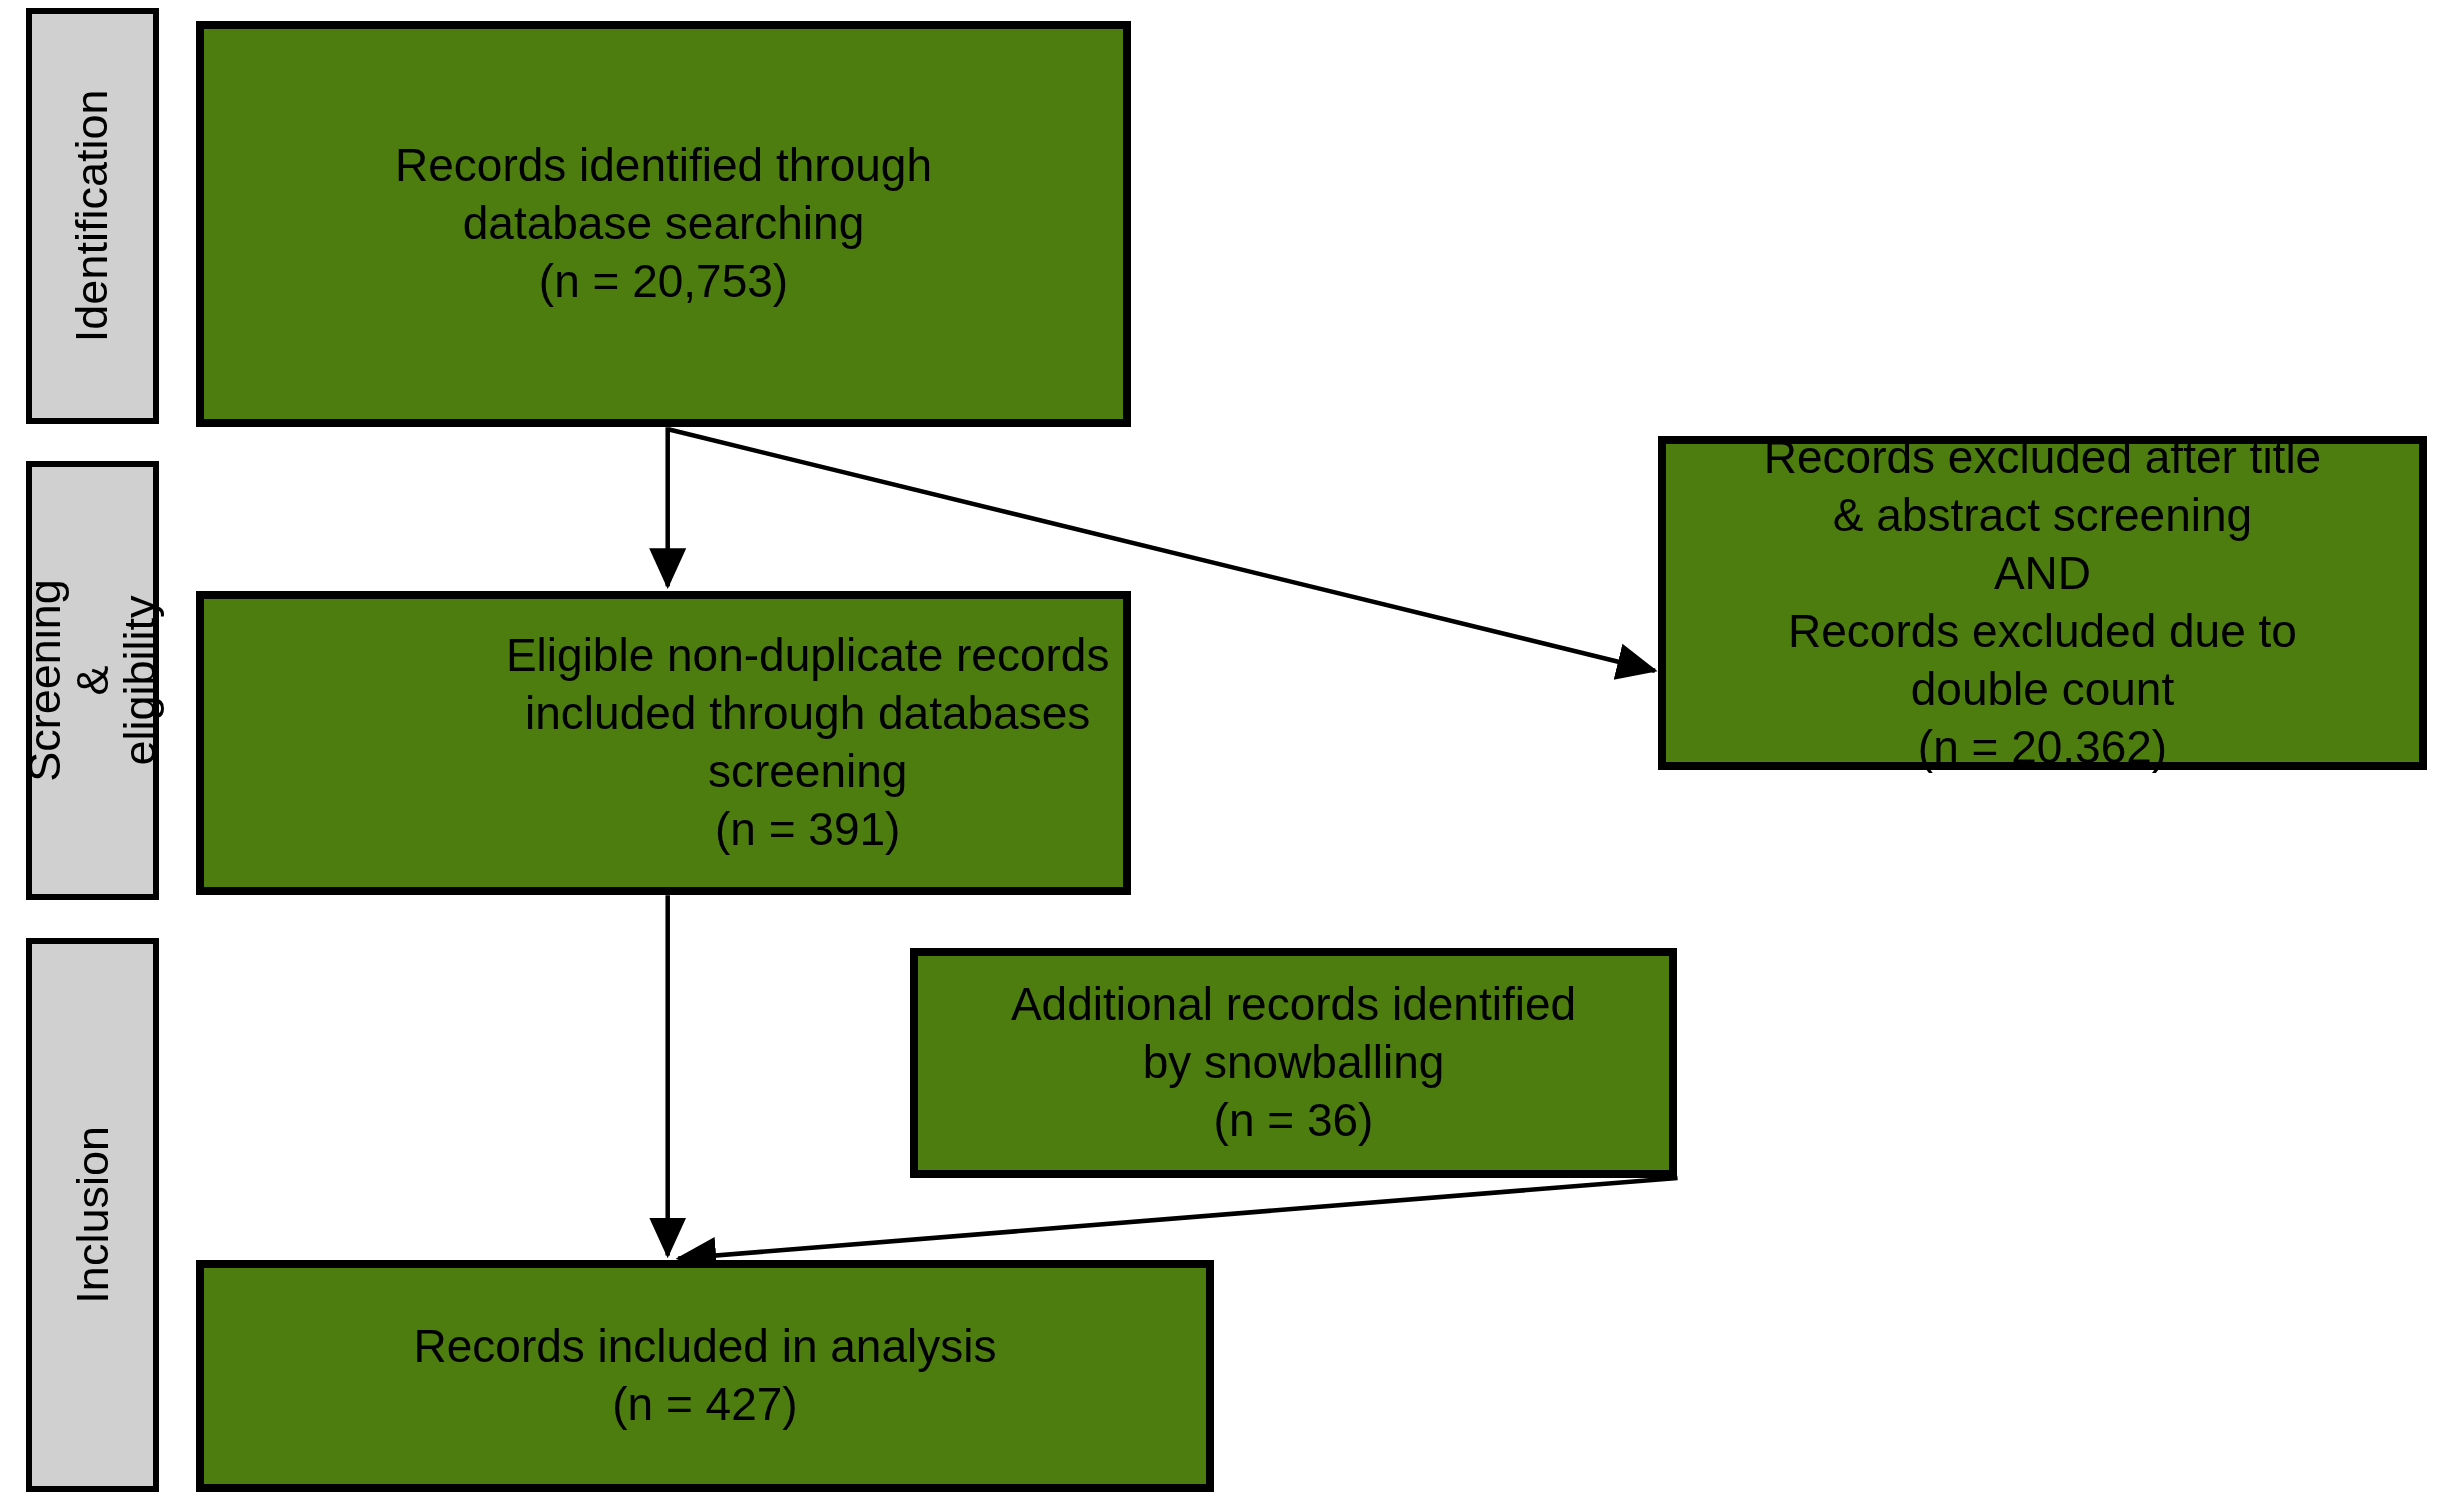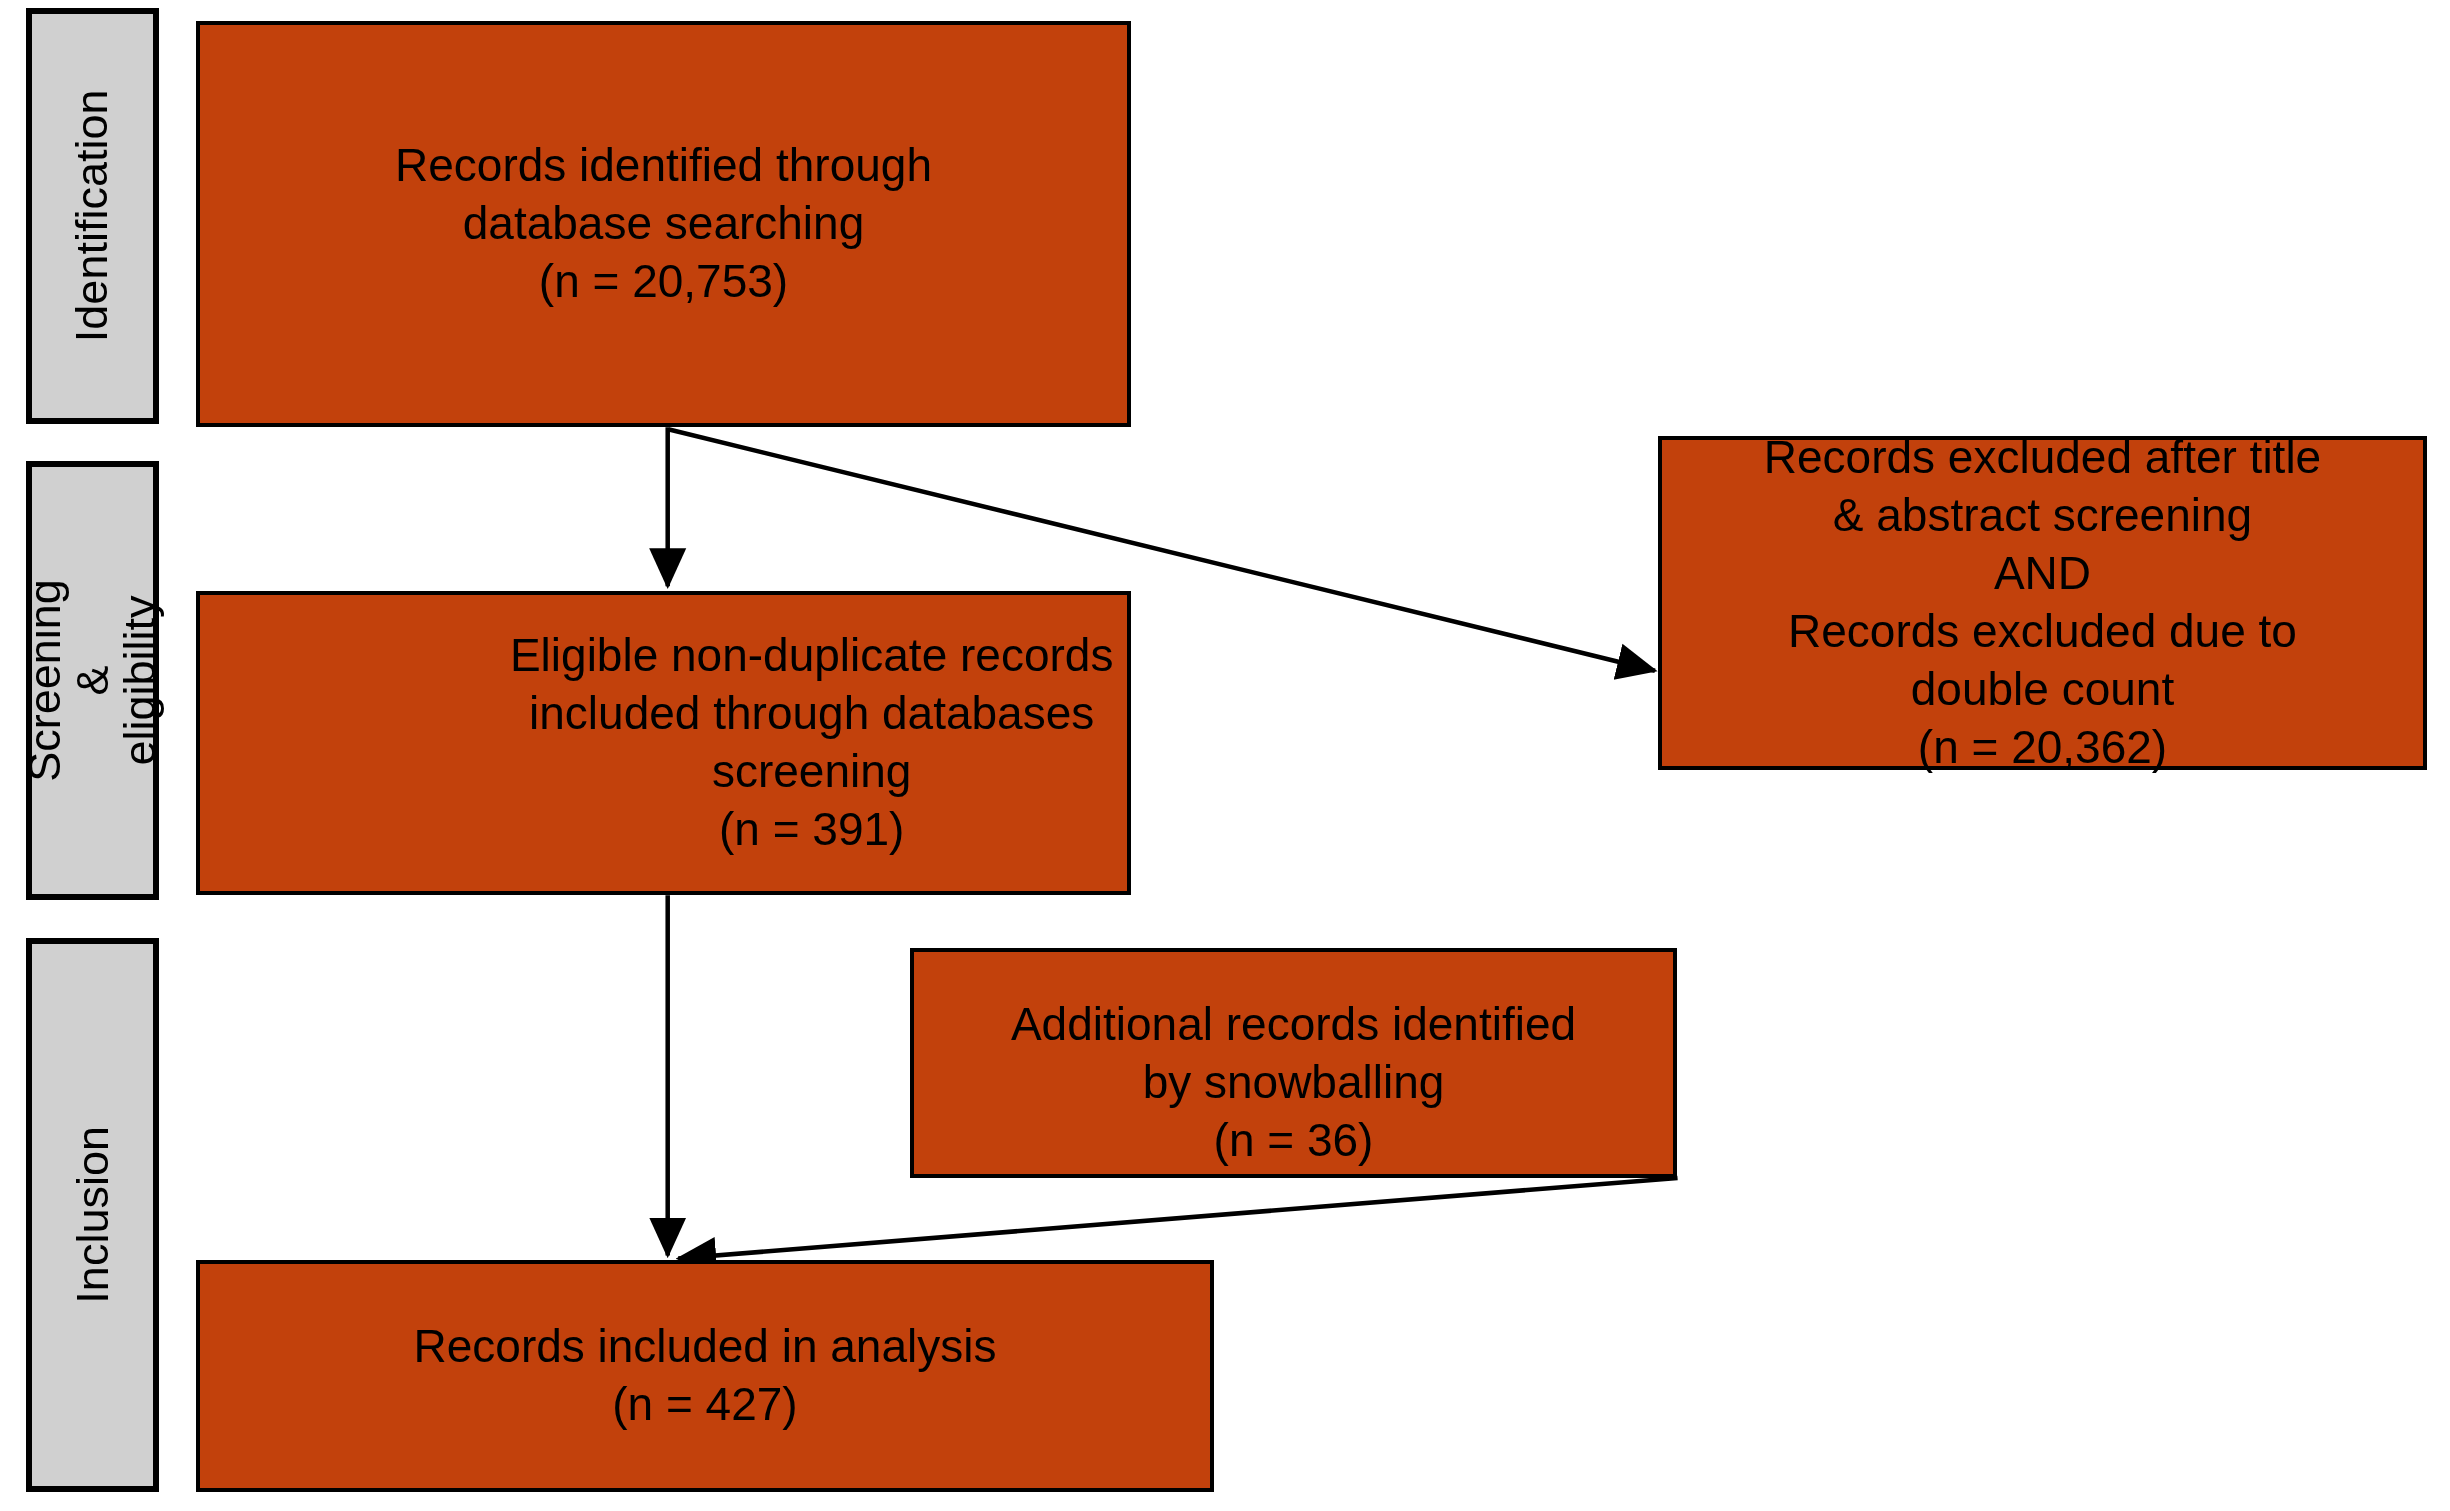--- a/index.html
+++ b/index.html
@@ -36,22 +36,22 @@
   }
   .stage-label.two-line {
     white-space: normal;
     width: 452px;
   }
 
   
   .flow-box {
     position: absolute;
     box-sizing: border-box;
-    background: #c2410c;
-    border: 4px solid #000000;
+    background: #4d7c0f;
+    border: 8px solid #000000;
     display: flex;
     align-items: center;
     justify-content: center;
     padding: 4.5px 13.6px;
   }
   .flow-text {
     font-size: 46px;
     line-height: 1.26;
     color: #000000;
     text-align: center;
@@ -117,21 +117,21 @@
 
   <div class="flow-box" style="left:1658px; top:436px; width:769px; height:334px;">
     <span class="flow-text">Records excluded after title
 &amp; abstract screening
 AND
 Records excluded due to
 double count
 (n = 20,362)</span>
   </div>
 
-  <div class="flow-box" style="left:910px; top:948px; width:767px; height:230px;align-items:flex-end;">
+  <div class="flow-box" style="left:910px; top:948px; width:767px; height:230px;">
     <span class="flow-text">Additional records identified
 by snowballing
 (n = 36)</span>
   </div>
 
   <div class="flow-box" style="left:196px; top:1260px; width:1018px; height:232px;">
     <span class="flow-text">Records included in analysis
 (n = 427)</span>
   </div>
 

